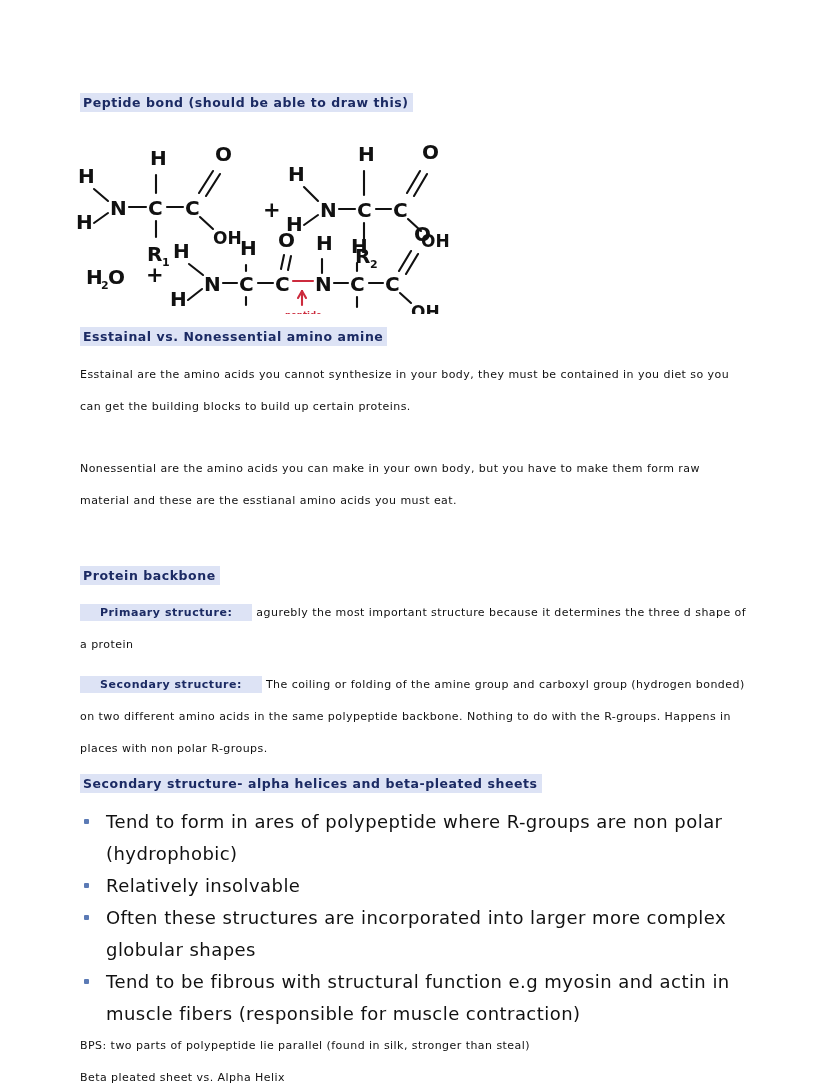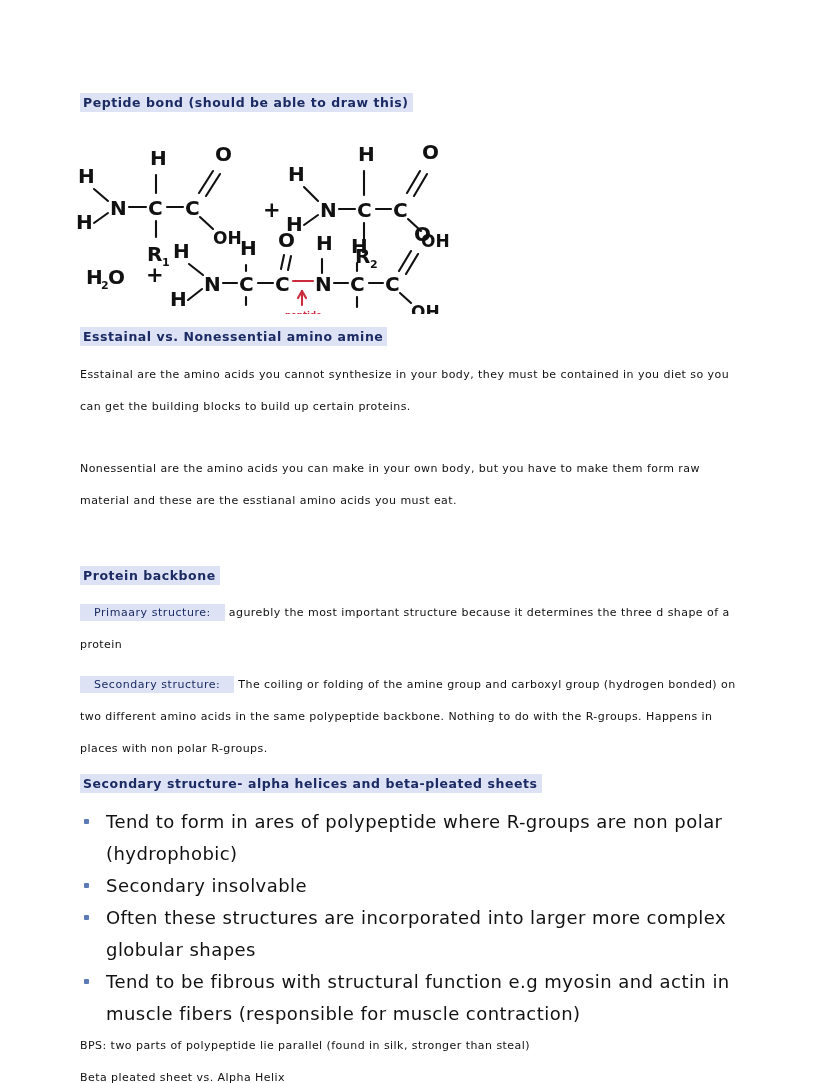--- a/index.html
+++ b/index.html
@@ -42,23 +42,23 @@
     color: #111111;
     font-size: 11px;
     letter-spacing: 0.45px;
     line-height: 32px;
     margin: 0;
   }
   .para .lead {
     display: inline;
     background: #dde3f5;
     color: #1b2a63;
-    font-weight: 400;
+    font-weight: 700;
     letter-spacing: 0.55px;
-    padding: 2px 14px;
+    padding: 2px 20px;
     box-decoration-break: clone;
     -webkit-box-decoration-break: clone;
   }
 
   
   .bullet {
     position: relative;
     padding-left: 26px;
     color: #111111;
     font-size: 18px;
@@ -256,21 +256,21 @@
 
     <div class="spacer-sm"></div>
 
     <div class="bullet">
       <span class="dot"></span>
       <span>Tend to form in ares of polypeptide where R-groups are non polar (hydrophobic)</span>
     </div>
 
     <div class="bullet">
       <span class="dot"></span>
-      <span>Secondary insolvable</span>
+      <span>Relatively insolvable</span>
     </div>
 
     <div class="bullet">
       <span class="dot"></span>
       <span>Often these structures are incorporated into larger more complex globular shapes</span>
     </div>
 
     <div class="bullet">
       <span class="dot"></span>
       <span>Tend to be fibrous with structural function e.g myosin and actin in muscle fibers (responsible for muscle contraction)</span>

